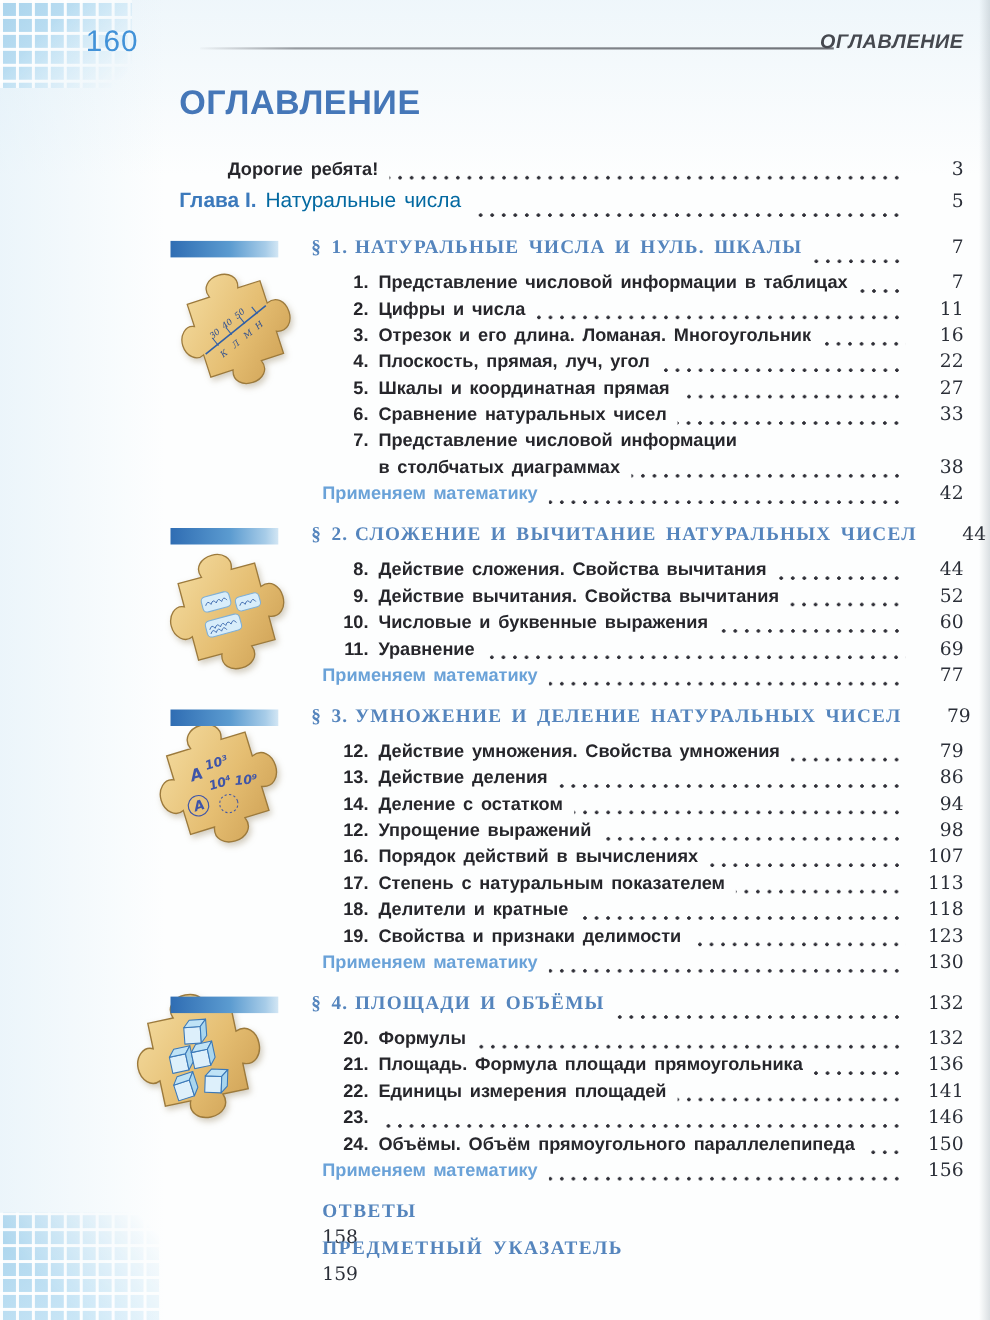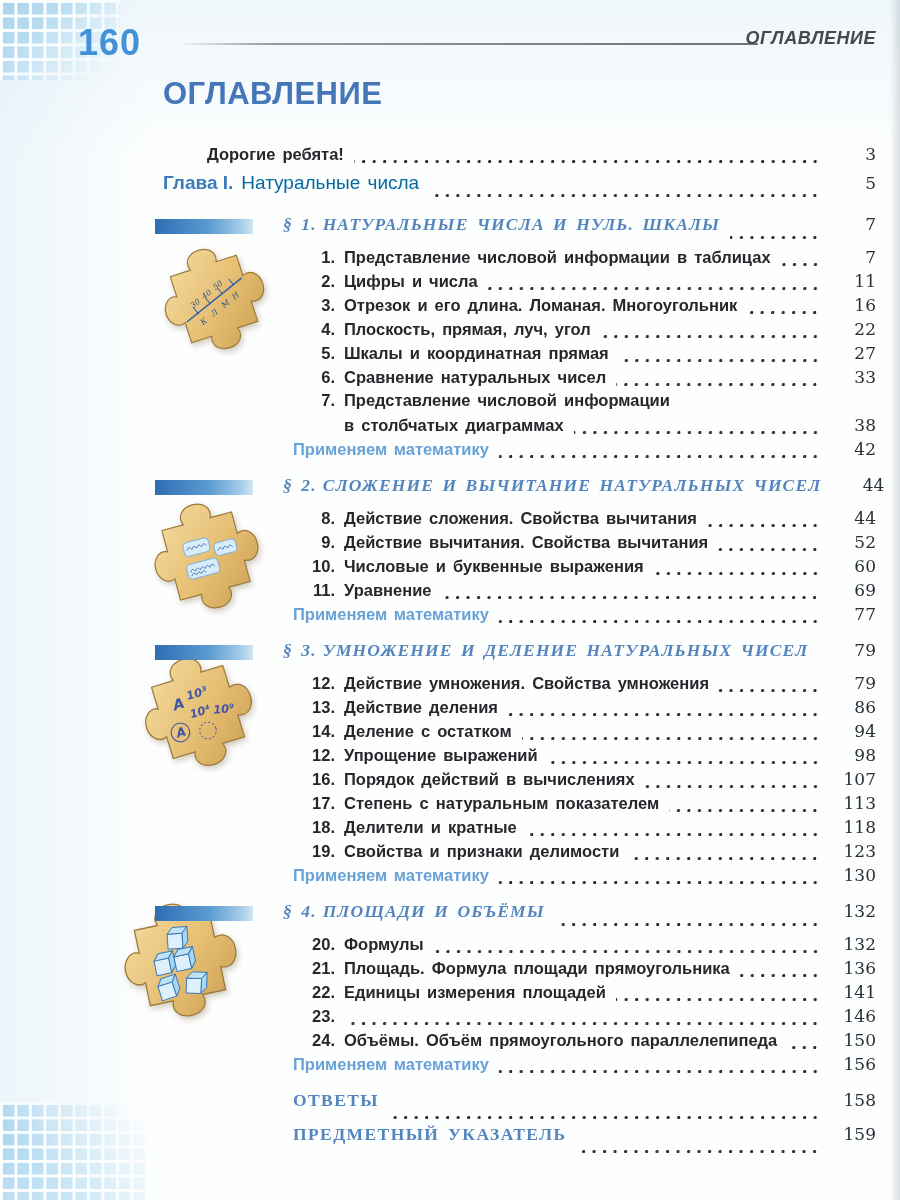--- a/index.html
+++ b/index.html
@@ -26,21 +26,21 @@
     background-size:14.5px 14.5px,14.5px 14.5px,100% 100%;
   }
   .mosaic.tl{left:0;top:0;width:120px;height:80px;
     -webkit-mask-image:linear-gradient(135deg,#000 35%,transparent 92%);
             mask-image:linear-gradient(135deg,#000 35%,transparent 92%);}
   .mosaic.bl{left:0;top:1102px;width:145px;height:98px;
     -webkit-mask-image:linear-gradient(45deg,#000 30%,transparent 92%);
             mask-image:linear-gradient(45deg,#000 30%,transparent 92%);}
 
   
-  .pagefolio{position:absolute;left:78px;top:22px;font-size:36px;font-weight:bold;
+  .pagefolio{position:absolute;left:78px;top:22px;font-size:27px;font-weight:normal;
     color:#4292d8;letter-spacing:1px;text-align:center;}
   .runrule{position:absolute;left:182px;top:43px;width:576px;height:2px;
     background:linear-gradient(to right,rgba(140,144,150,.05),rgba(120,124,130,.75) 15%,#6e7177);}
   .runhead{position:absolute;right:24px;top:28px;font-size:18px;font-weight:bold;
     font-style:italic;color:#45484f;letter-spacing:.5px;}
 
   
   h1.title{position:absolute;left:163px;top:76px;margin:0;font-size:31px;
     font-weight:bold;color:#4577b8;letter-spacing:.5px;}
 
@@ -59,31 +59,31 @@
   .t-bold{font-size:16.5px;font-weight:bold;color:#26262b;word-spacing:2.5px;white-space:nowrap;margin-left:44px;}
 
   .chapter{height:30px;margin-bottom:8px;}
   .ch-label{font-size:19px;font-weight:bold;color:#3c7abc;white-space:nowrap;}
   .ch-title{font-size:19px;color:#0369a1;margin-left:8px;white-space:nowrap;word-spacing:2px;}
 
   .sec-head{height:30px;position:relative;margin-top:12px;margin-bottom:3px;align-items:baseline;}
   .bar{position:absolute;left:-8px;top:5px;width:98px;height:15px;
     background:linear-gradient(to right,#2f6db3,#5b9bd0 55%,#a7cce8 88%,#d2e6f4);}
   .sec-text{margin-left:120px;font-family:"Liberation Serif",serif;font-weight:bold;
-    font-size:17.5px;color:#5585bd;letter-spacing:1.1px;word-spacing:3px;white-space:nowrap;font-style:italic;}
+    font-size:17.5px;color:#5585bd;letter-spacing:1.1px;word-spacing:3px;white-space:nowrap;}
   .sec-text .sec-title-text{margin-left:6px;}
 
   .num{flex:0 0 172px;text-align:right;font-size:16.5px;font-weight:bold;color:#26262b;}
   .itext{margin-left:9px;font-size:16.5px;font-weight:bold;color:#26262b;
     word-spacing:2.5px;white-space:nowrap;}
   .apply{margin-left:130px;font-size:16.5px;font-weight:bold;color:#6aa2d8;
     word-spacing:2px;white-space:nowrap;}
 
   .backmatter{margin-top:12px;}
-  .backmatter .row{height:34px;}
+  .backmatter .row{height:34px;flex-direction:column;}
   .back-label{margin-left:130px;font-family:"Liberation Serif",serif;font-weight:bold;
     font-size:17.5px;color:#5585bd;letter-spacing:1.4px;word-spacing:3px;white-space:nowrap;}
 
   
   .puzzle{position:absolute;z-index:1;}
   .puzzle svg{overflow:visible;filter:drop-shadow(2px 3px 3px rgba(110,85,40,.30));}
 </style>
 </head>
 <body>
 

